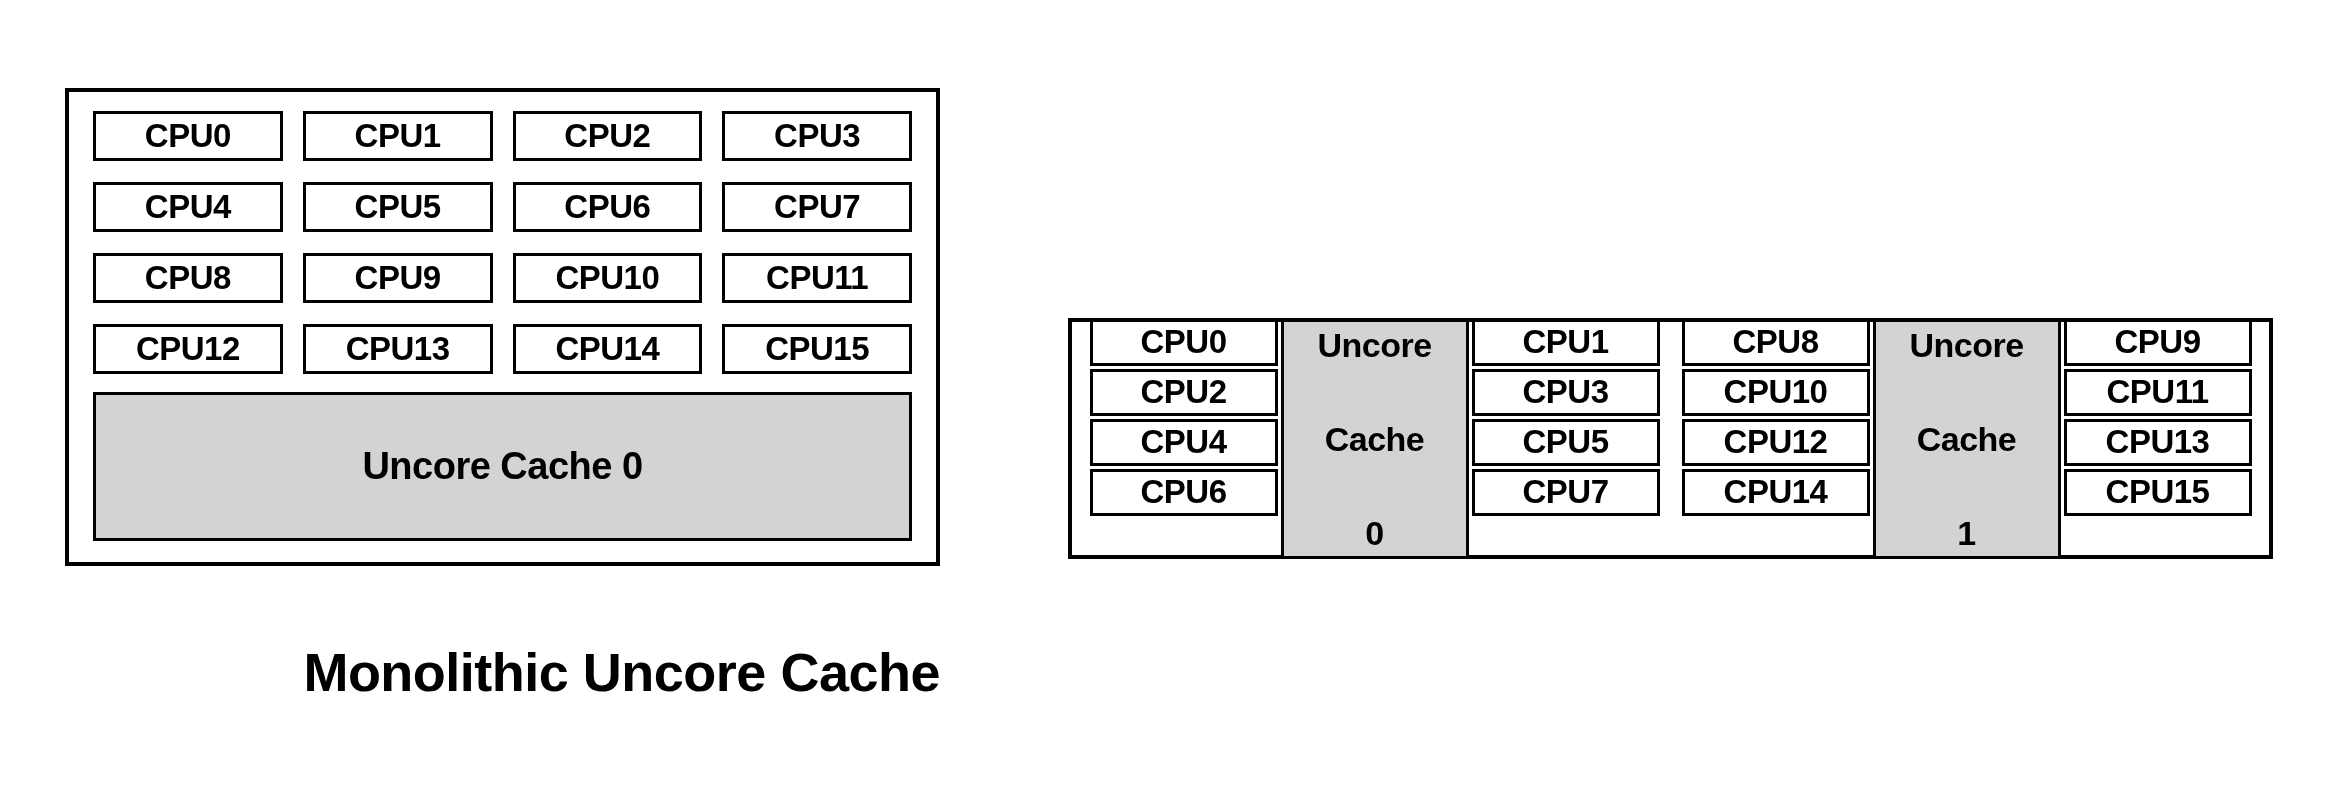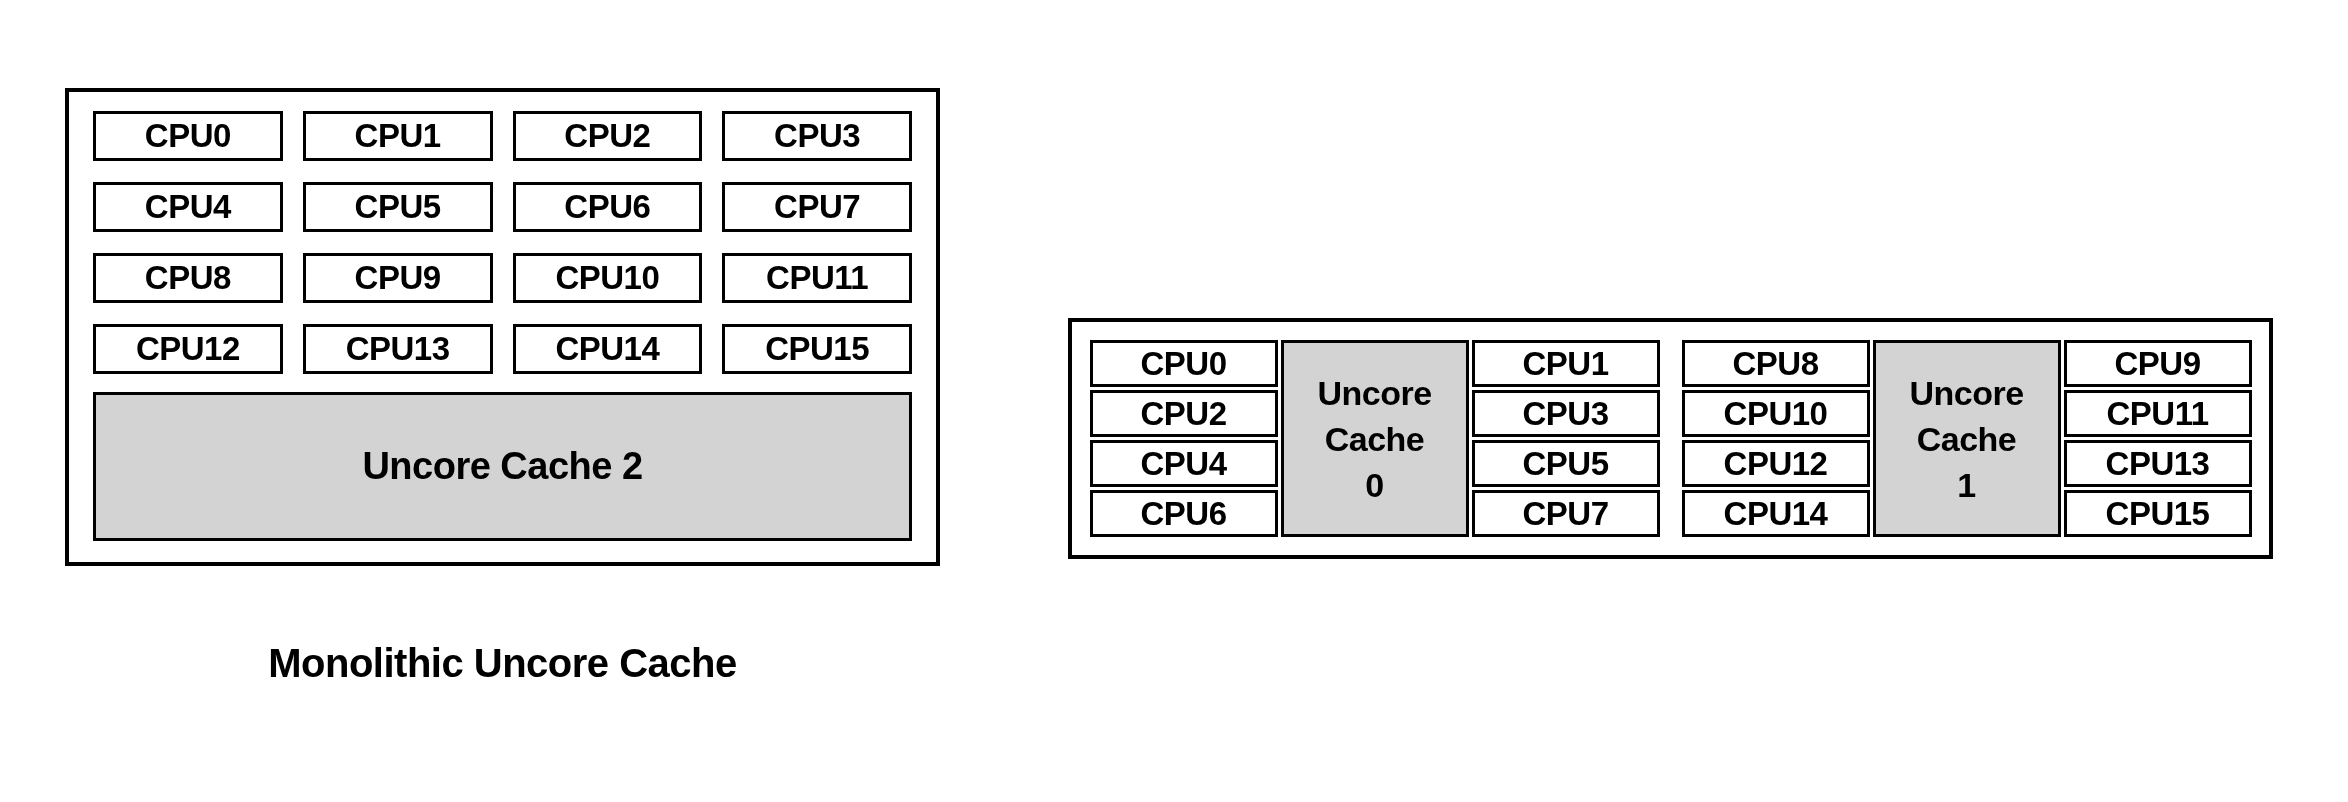--- a/index.html
+++ b/index.html
@@ -96,36 +96,37 @@
   }
   .cache-col {
     width: 188px;
     border: 3px solid #000;
     box-sizing: border-box;
     background: #d3d3d3;
     display: flex;
     flex-direction: column;
     align-items: center;
     justify-content: center;
+    gap: 48px;
   }
   .cache-line {
     font-size: 34px;
     font-weight: bold;
     line-height: 46px;
     letter-spacing: -0.5px;
     text-align: center;
     white-space: nowrap;
   }
 
   
   .caption {
     position: absolute;
     top: 641px;
-    text-align: center;
-    font-size: 40px;
+    text-align: right;
+    font-size: 54px;
     font-weight: bold;
     letter-spacing: -0.5px;
     white-space: nowrap;
   }
   .caption-left  { left: 65px;   width: 875px;  }
   .caption-right { left: 1068px; width: 1205px; }
 </style>
 </head>
 <body>
 
@@ -143,21 +144,21 @@
       <div class="cpu-box">CPU7</div>
       <div class="cpu-box">CPU8</div>
       <div class="cpu-box">CPU9</div>
       <div class="cpu-box">CPU10</div>
       <div class="cpu-box">CPU11</div>
       <div class="cpu-box">CPU12</div>
       <div class="cpu-box">CPU13</div>
       <div class="cpu-box">CPU14</div>
       <div class="cpu-box">CPU15</div>
     </div>
-    <div class="mono-cache">Uncore Cache 2</div>
+    <div class="mono-cache">Uncore Cache 0</div>
   </div>
 
   <div class="split-box">
 
     <div class="cluster">
       <div class="cpu-col">
         <div class="cpu-cell">CPU0</div>
         <div class="cpu-cell">CPU2</div>
         <div class="cpu-cell">CPU4</div>
         <div class="cpu-cell">CPU6</div>

